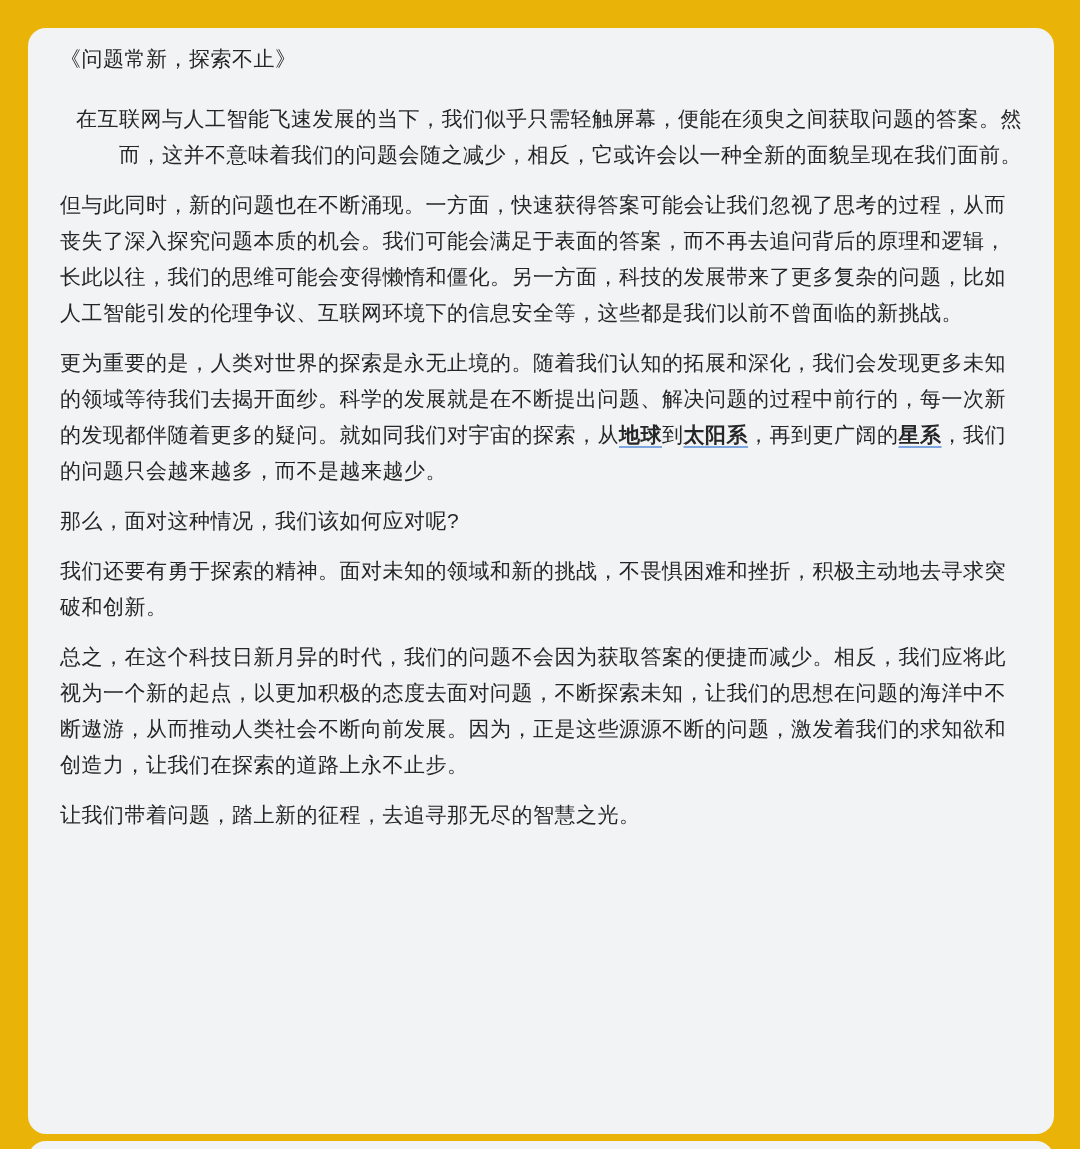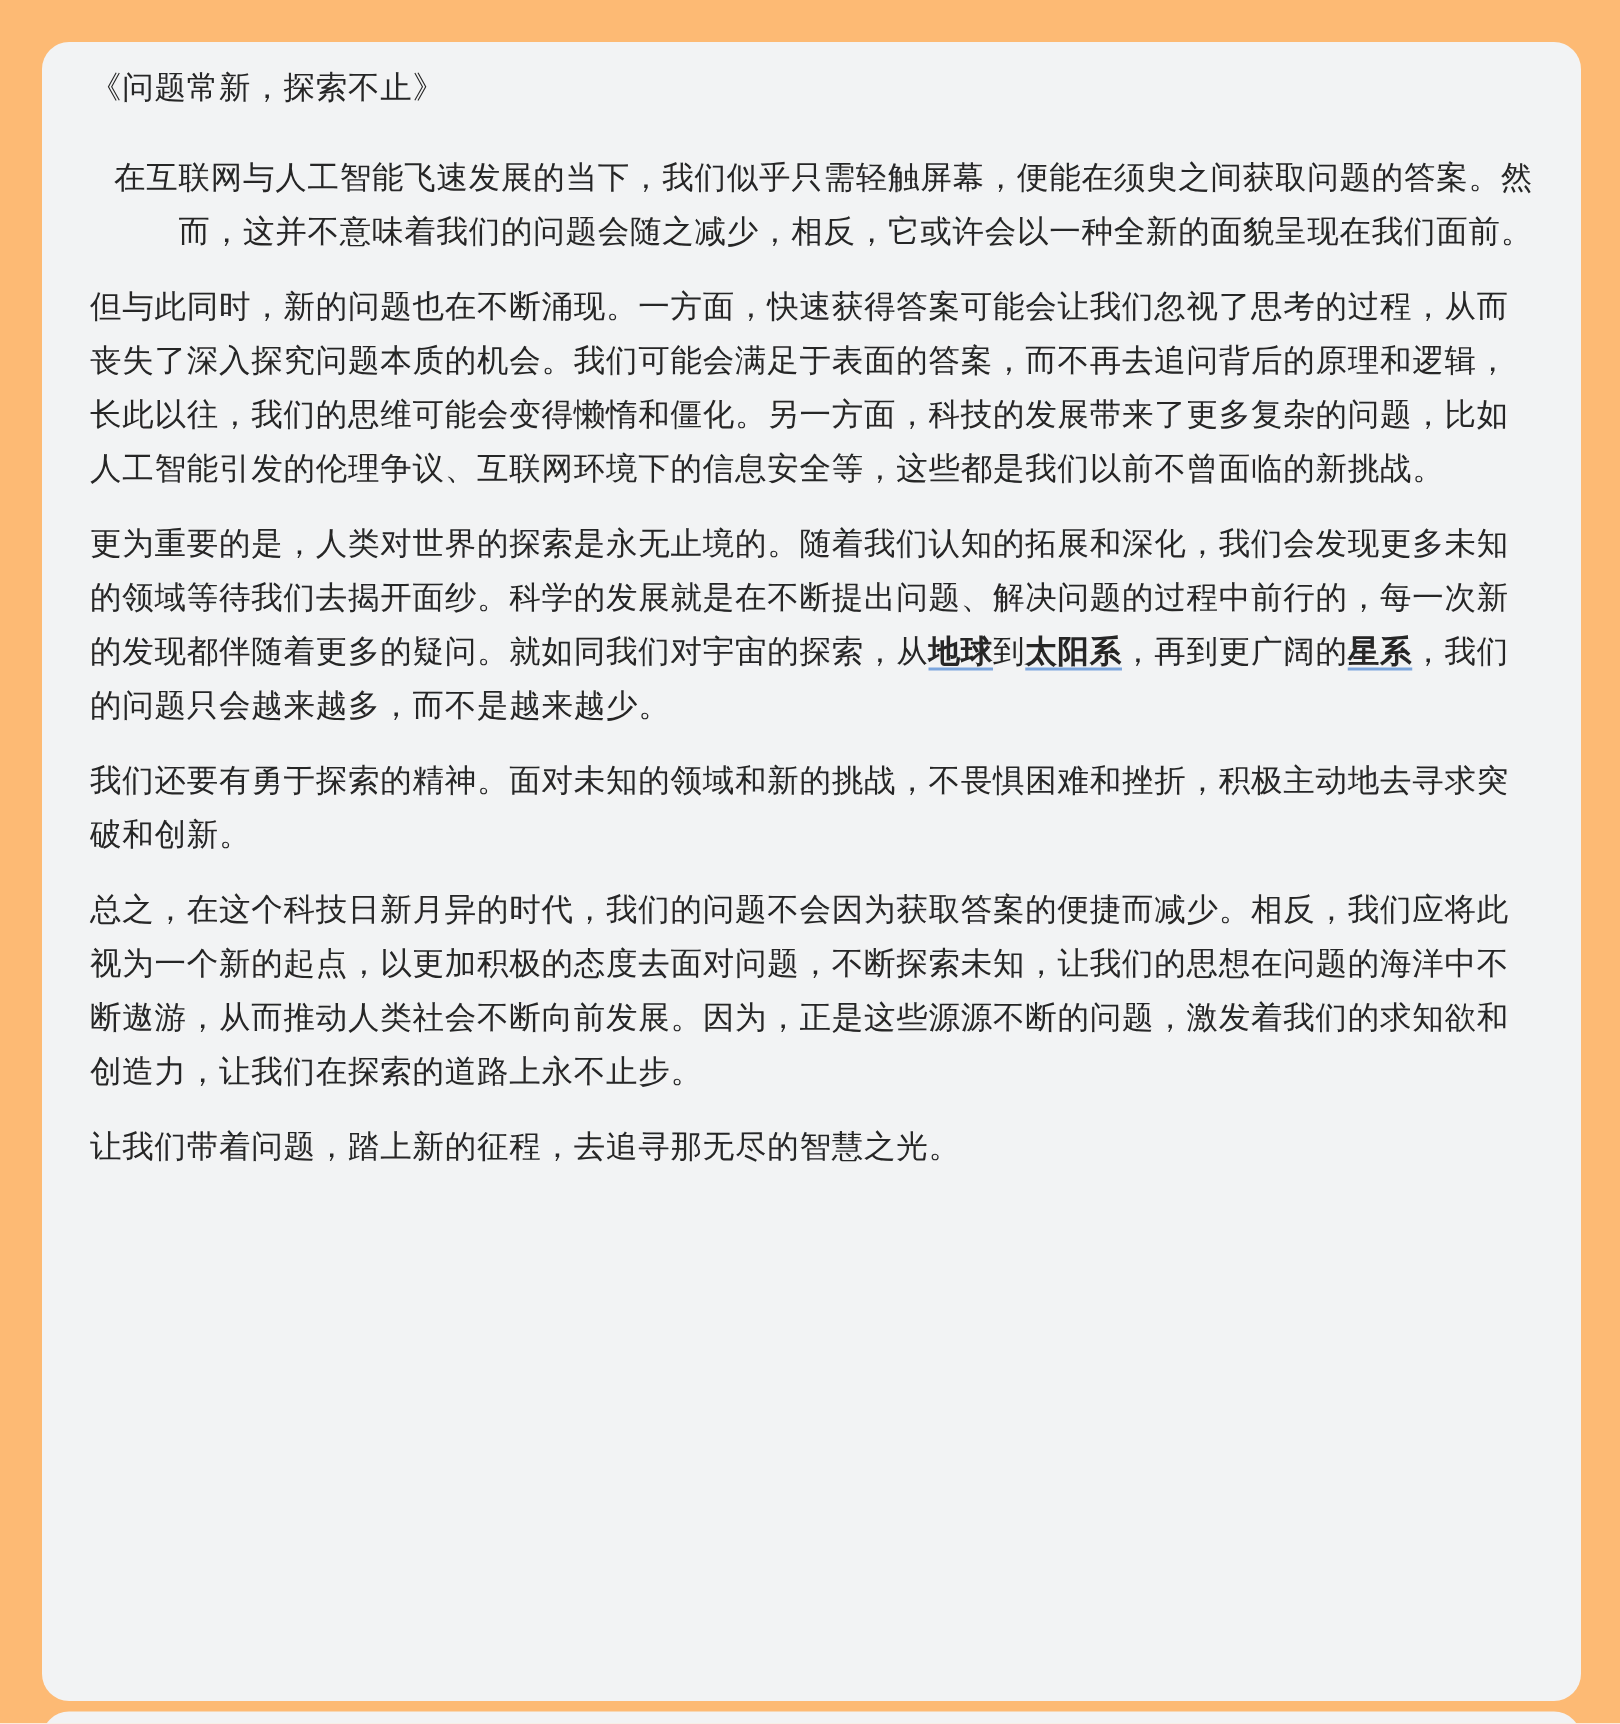--- a/index.html
+++ b/index.html
@@ -8,21 +8,21 @@
     background: #ffffff;
     width: 1080px;
     height: 1149px;
     overflow: hidden;
     font-family: "Liberation Sans", "DejaVu Sans", sans-serif;
   }
   .stage {
     position: relative;
     width: 1080px;
     height: 1149px;
-    background: #fdba74;
+    background: #eab308;
   }
   .message-card {
     position: absolute;
     left: 28px;
     top: 28px;
     width: 1026px;
     height: 1106px;
     box-sizing: border-box;
     background: #f2f3f4;
     border-radius: 18px;
@@ -69,20 +69,21 @@
 <body>
 
 <div class="stage">
 
   <div class="message-card">
     <h1 class="essay-title">《问题常新，探索不止》</h1>
     <div class="essay-body" id="essay-body">
         <p><span>在互联网与人工智能飞速发展的当下，我们似乎只需轻触屏幕，便能在须臾之间获取问题的答案。然而，这并不意味着我们的问题会随之减少，相反，它或许会以一种全新的面貌呈现在我们面前。</span></p>
         <p><span>但与此同时，新的问题也在不断涌现。一方面，快速获得答案可能会让我们忽视了思考的过程，从而丧失了深入探究问题本质的机会。我们可能会满足于表面的答案，而不再去追问背后的原理和逻辑，长此以往，我们的思维可能会变得懒惰和僵化。另一方面，科技的发展带来了更多复杂的问题，比如人工智能引发的伦理争议、互联网环境下的信息安全等，这些都是我们以前不曾面临的新挑战。</span></p>
         <p><span>更为重要的是，人类对世界的探索是永无止境的。随着我们认知的拓展和深化，我们会发现更多未知的领域等待我们去揭开面纱。科学的发展就是在不断提出问题、解决问题的过程中前行的，每一次新的发现都伴随着更多的疑问。就如同我们对宇宙的探索，从</span><a class="entity-link">地球</a><span>到</span><a class="entity-link">太阳系</a><span>，再到更广阔的</span><a class="entity-link">星系</a><span>，我们的问题只会越来越多，而不是越来越少。</span></p>
+        <p><span>那么，面对这种情况，我们该如何应对呢?</span></p>
         <p><span>我们还要有勇于探索的精神。面对未知的领域和新的挑战，不畏惧困难和挫折，积极主动地去寻求突破和创新。</span></p>
         <p><span>总之，在这个科技日新月异的时代，我们的问题不会因为获取答案的便捷而减少。相反，我们应将此视为一个新的起点，以更加积极的态度去面对问题，不断探索未知，让我们的思想在问题的海洋中不断遨游，从而推动人类社会不断向前发展。因为，正是这些源源不断的问题，激发着我们的求知欲和创造力，让我们在探索的道路上永不止步。</span></p>
         <p><span>让我们带着问题，踏上新的征程，去追寻那无尽的智慧之光。</span></p>
       </div>
   </div>
 
   <div class="next-message-card"></div>
 
 </div>
 

